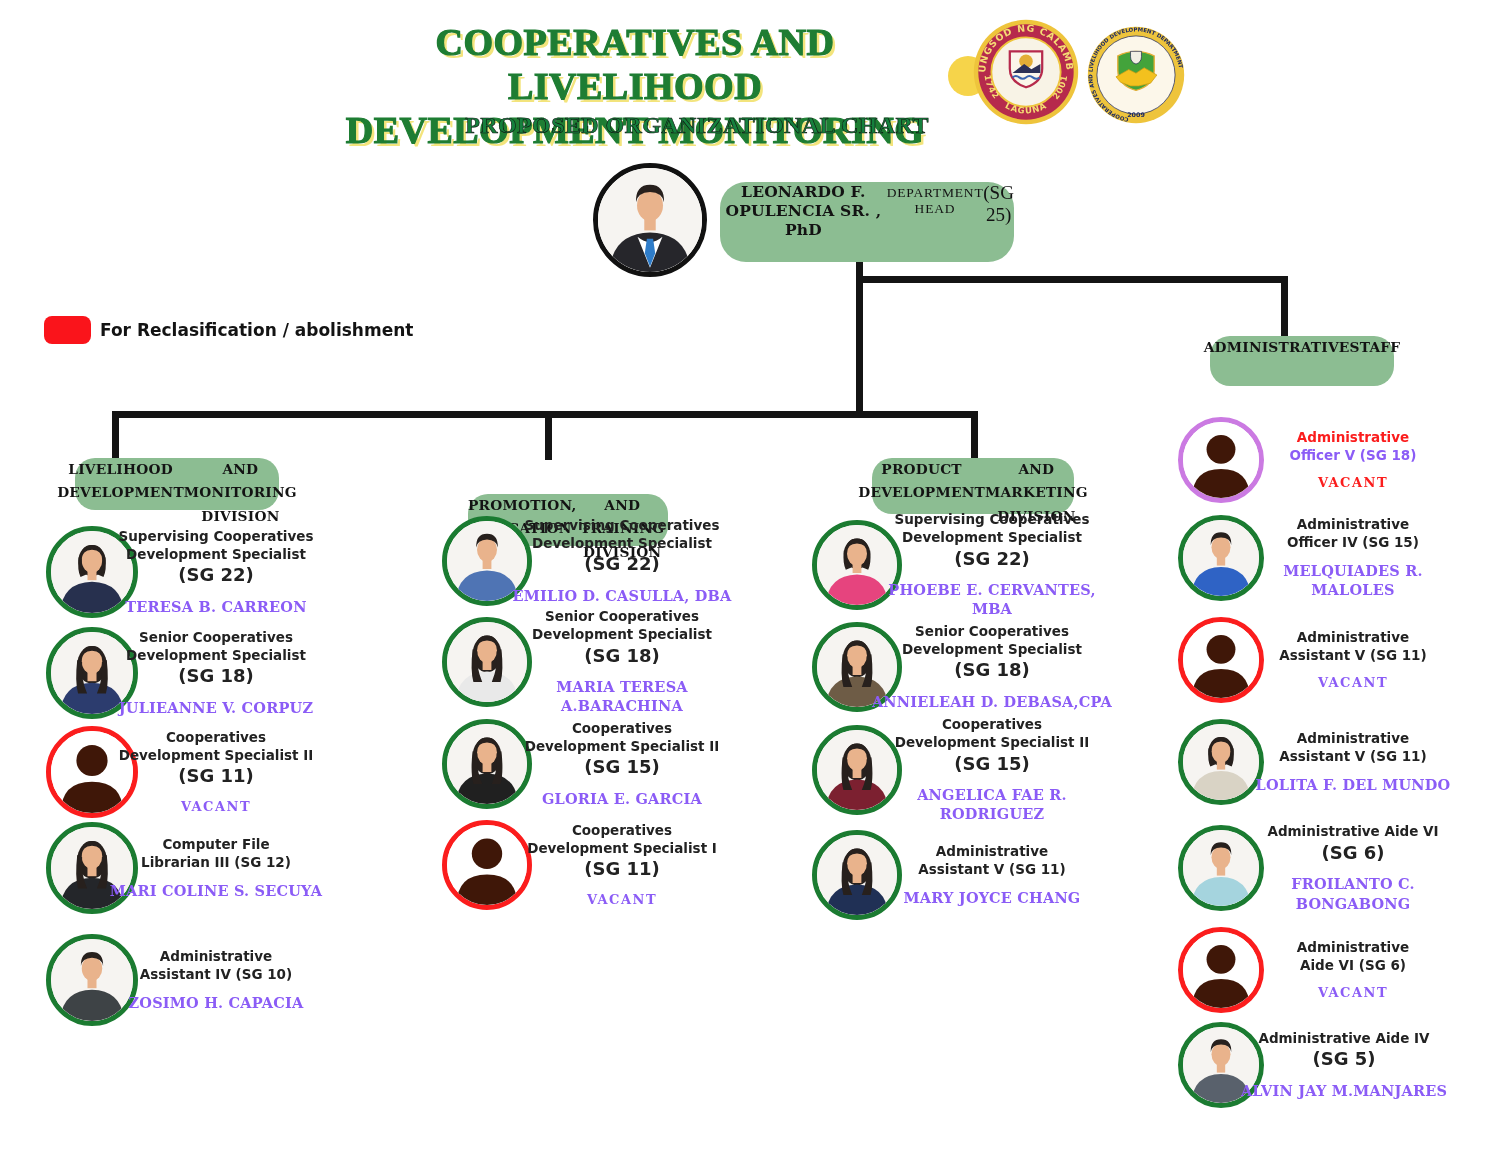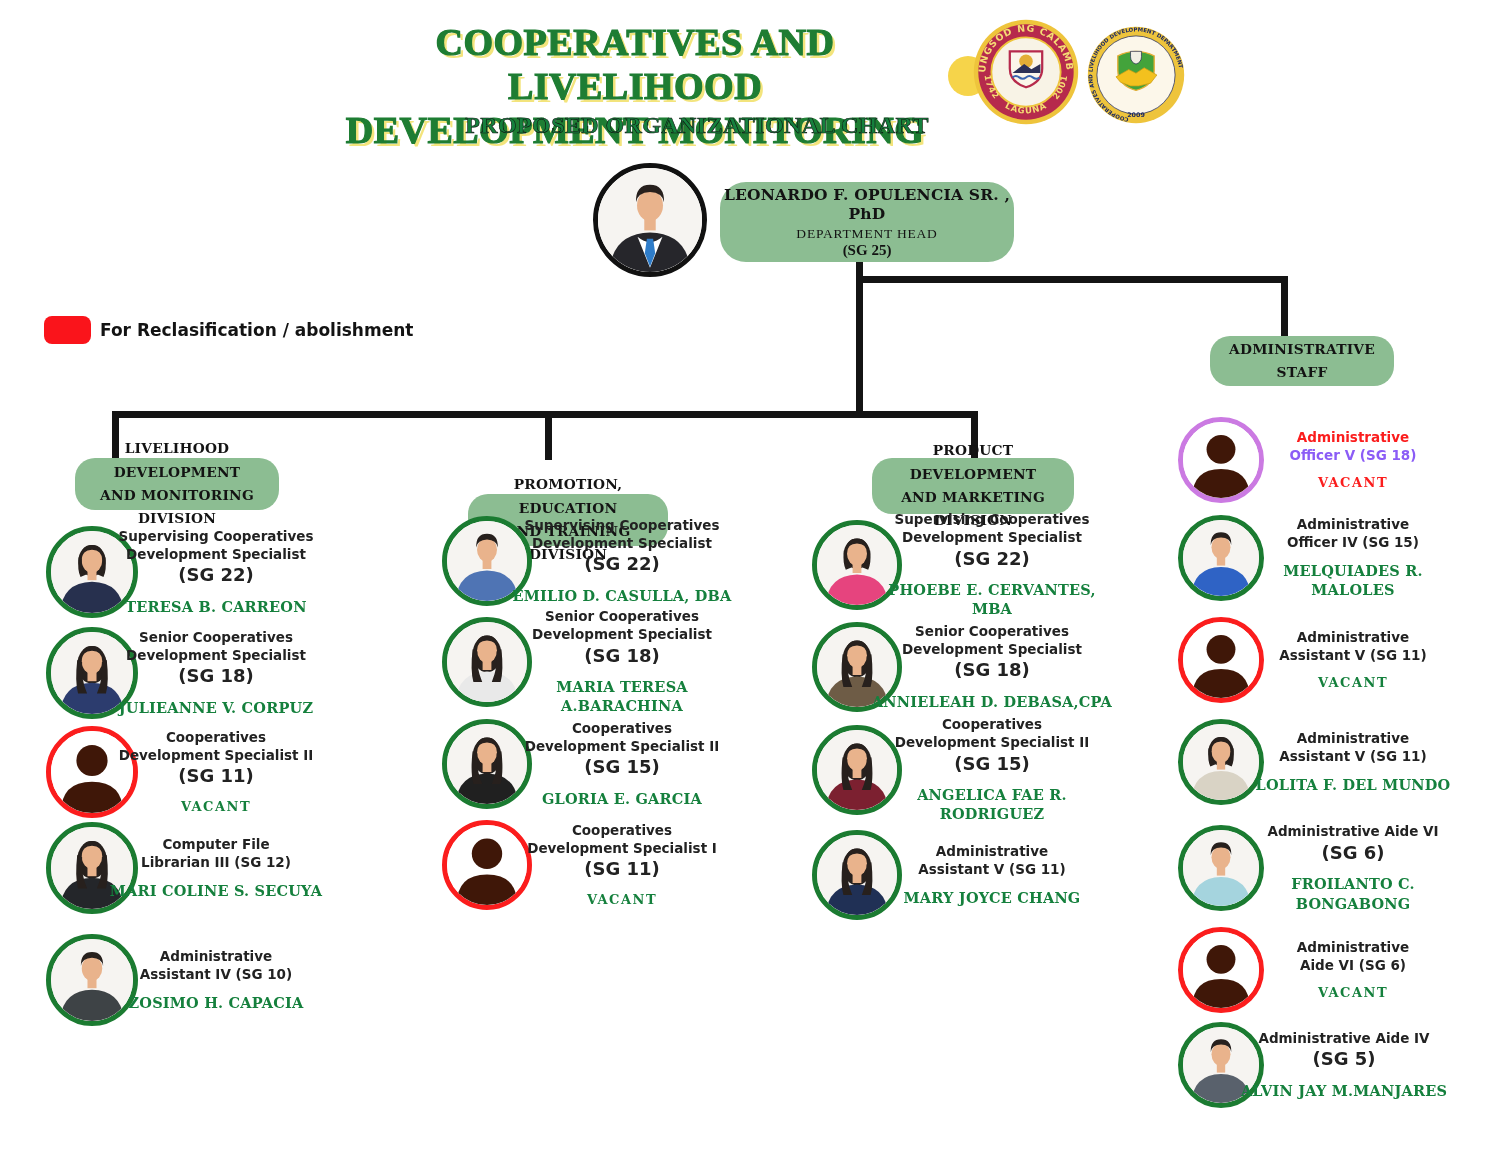--- a/index.html
+++ b/index.html
@@ -14,34 +14,34 @@
   .title{left:305px;top:20px;width:660px;text-align:center;
          font-family:"Liberation Serif",serif;font-weight:900;font-size:38px;line-height:44px;
          color:var(--green-title);-webkit-text-stroke:1.2px var(--green-title);
          text-shadow:3px 3px 0 var(--yellow);letter-spacing:.5px;}
   .subtitle{left:462px;top:112px;width:470px;text-align:center;
             font-family:Liberation Serif, serif;font-weight:700;font-size:24px;
             -webkit-text-stroke:.6px #111;color:#15803d;letter-spacing:.4px;}
   .legend-swatch{left:44px;top:316px;width:47px;height:28px;border-radius:8px;background:var(--red);}
   .legend-label{left:100px;top:320px;font-weight:700;font-size:17px;color:#131313;}
   .connector{position:absolute;background:var(--line);}
-  .gbox{background:var(--green-box);display:flex;flex-direction:column;justify-content:center;
+  .gbox{background:var(--green-box);display:flex;flex-direction:row;justify-content:center;
         text-align:center;font-family:"DejaVu Serif",serif;font-weight:700;color:#131313;}
   .division-box{border-radius:20px;font-size:13.8px;line-height:1.7;letter-spacing:.2px;}
   .head-box{border-radius:26px;}
   .head-name{font-size:15.5px;letter-spacing:.2px;}
   .head-title{font-size:13.5px;font-family:"Liberation Serif",serif;font-weight:500;margin-top:3px;letter-spacing:.8px;}
-  .head-sg{font-size:15px;font-family:"Liberation Serif",serif;font-weight:700;}
+  .head-sg{font-size:19px;font-family:"Liberation Serif",serif;font-weight:400;}
   .avatar{position:absolute;border-radius:50%;overflow:hidden;background:#fff;box-sizing:border-box;}
   .avatar svg{display:block;width:100%;height:100%;}
   .member-text{position:absolute;display:flex;flex-direction:column;justify-content:center;
                align-items:center;text-align:center;}
   .pos-line{font-weight:700;font-size:13.5px;line-height:1.32;color:#222;}
   .sg-line{font-size:18px;line-height:1.35;}
-  .member-name{font-family:"DejaVu Serif",serif;font-weight:700;font-size:14.5px;color:#15803d;
+  .member-name{font-family:"DejaVu Serif",serif;font-weight:700;font-size:14.5px;color:#8b5cf6;
                letter-spacing:.2px;margin-top:9px;white-space:pre-line;line-height:1.35;}
   .member-name.vacant{font-size:13px;letter-spacing:1.5px;}
 </style>
 </head>
 <body>
 
 <div class="canvas">
 
   <div class="abs title">
     <div>COOPERATIVES AND LIVELIHOOD</div>

